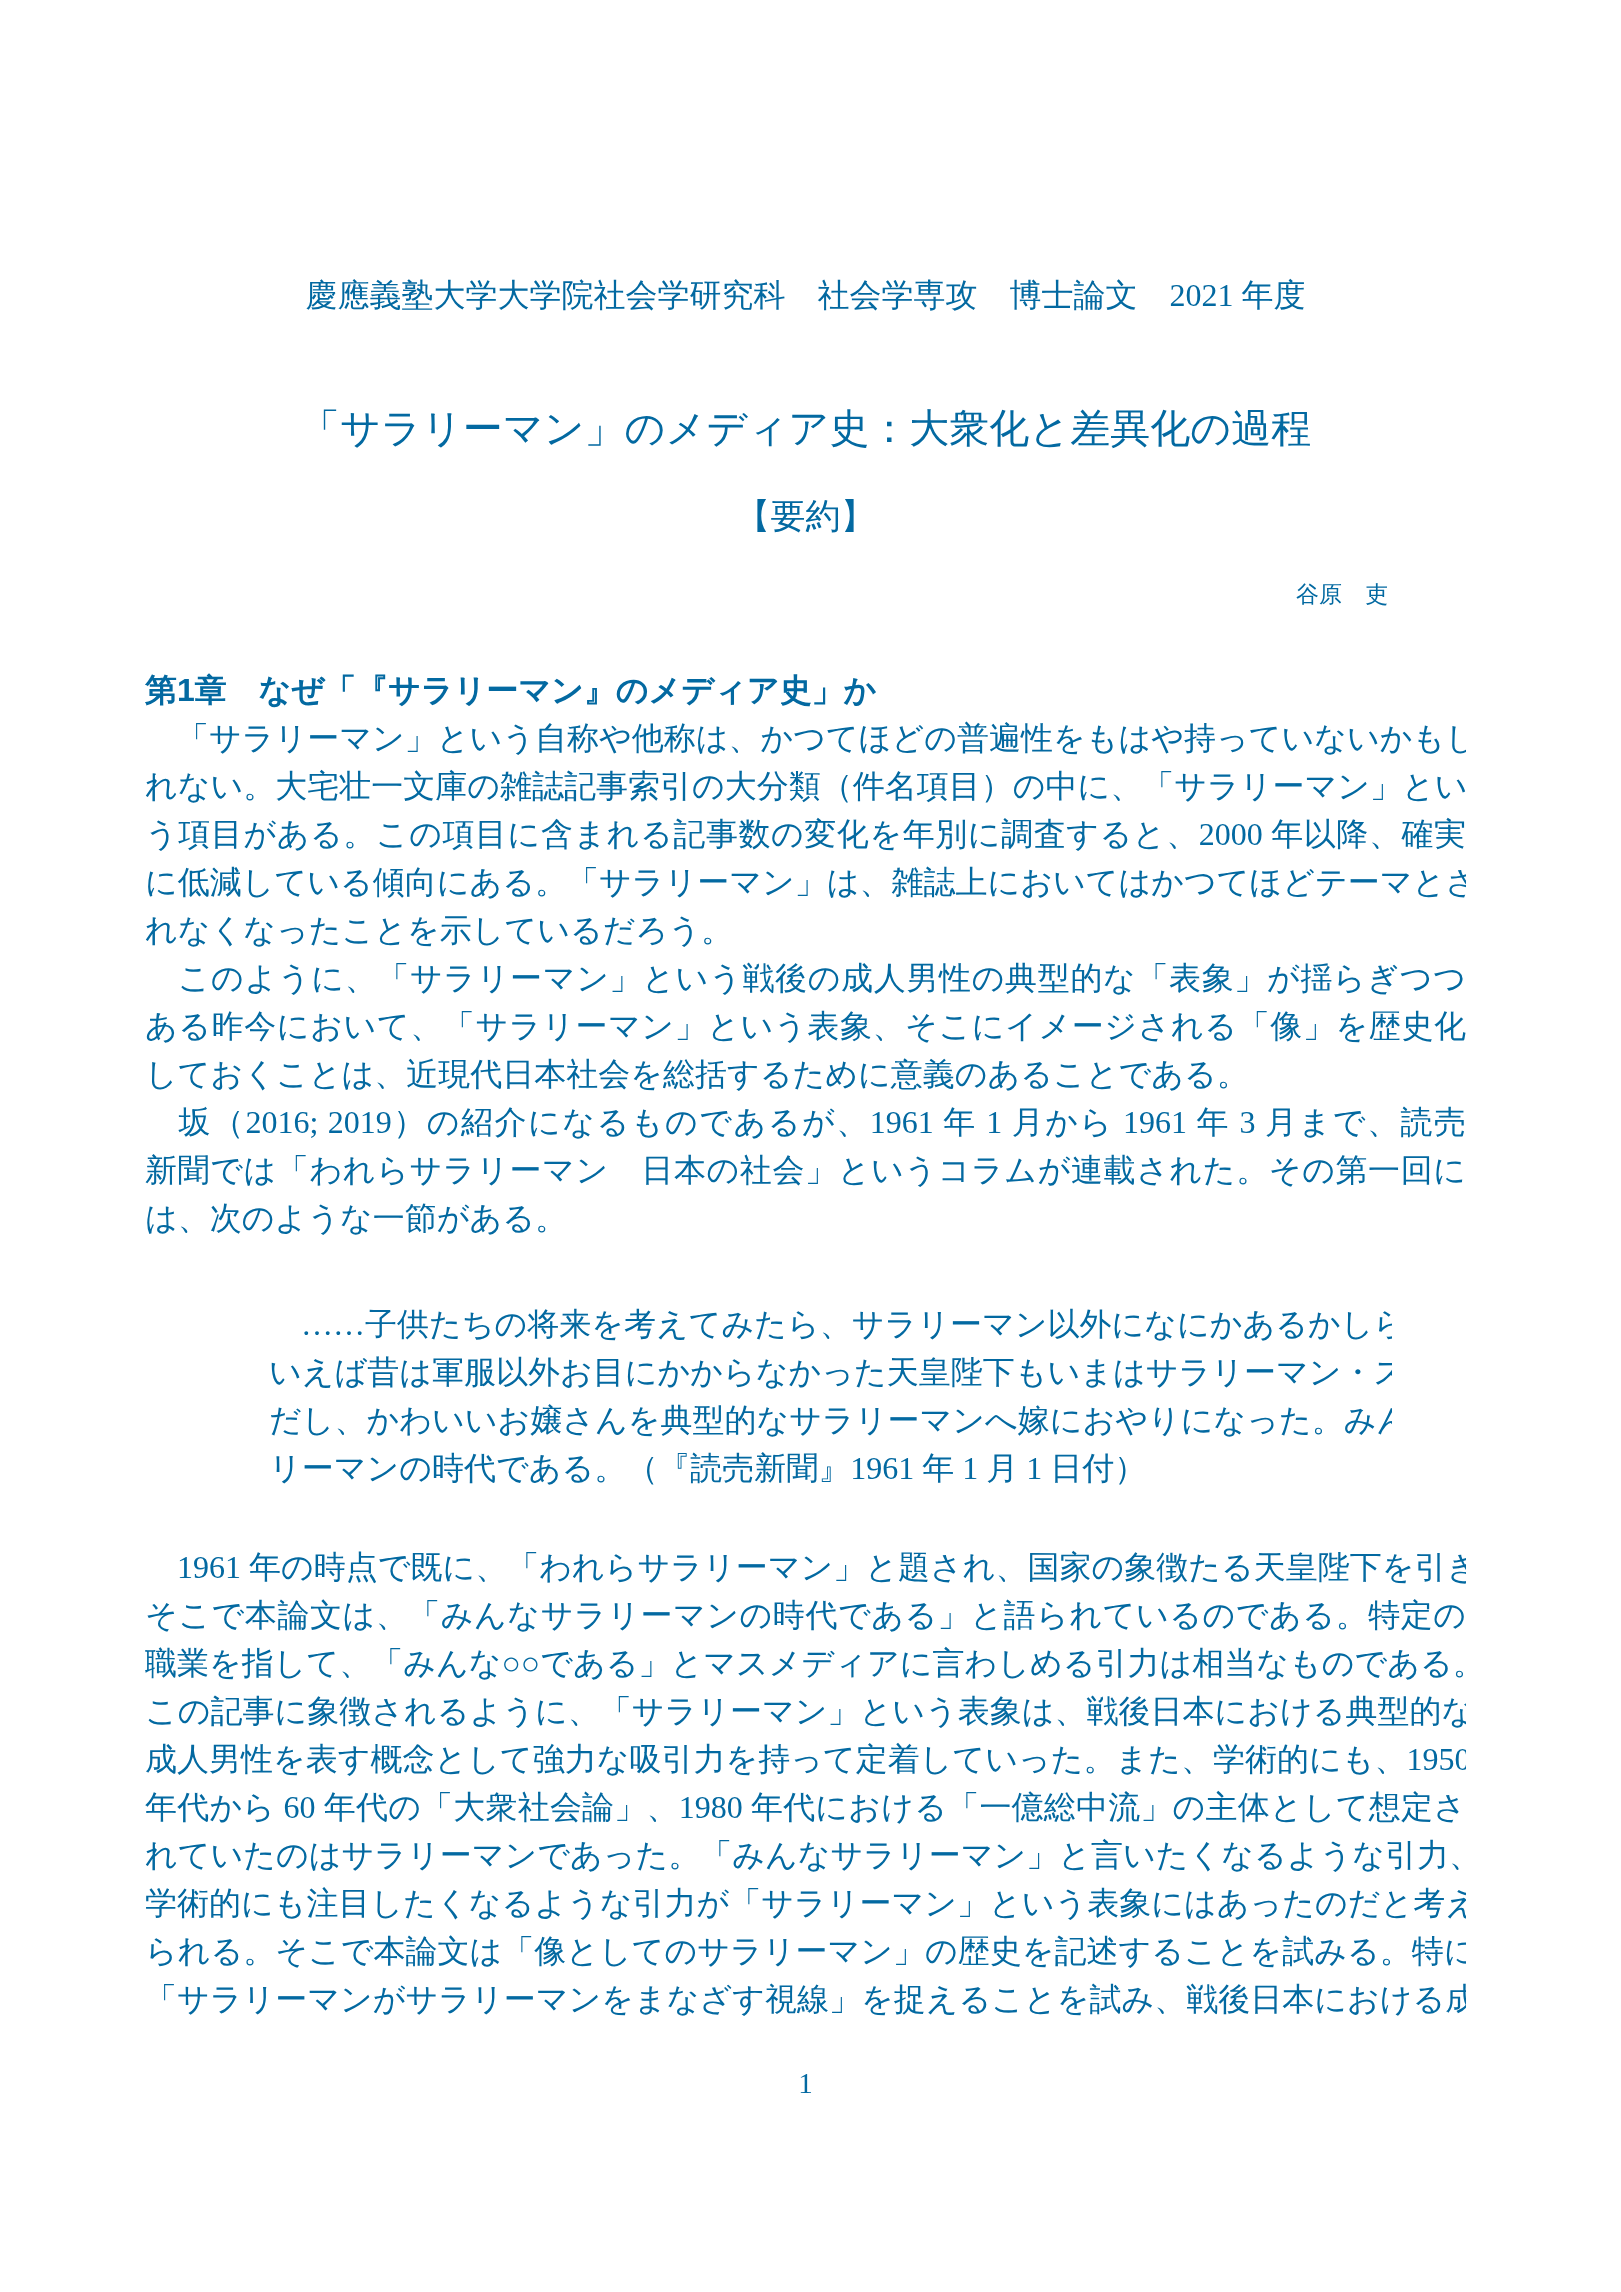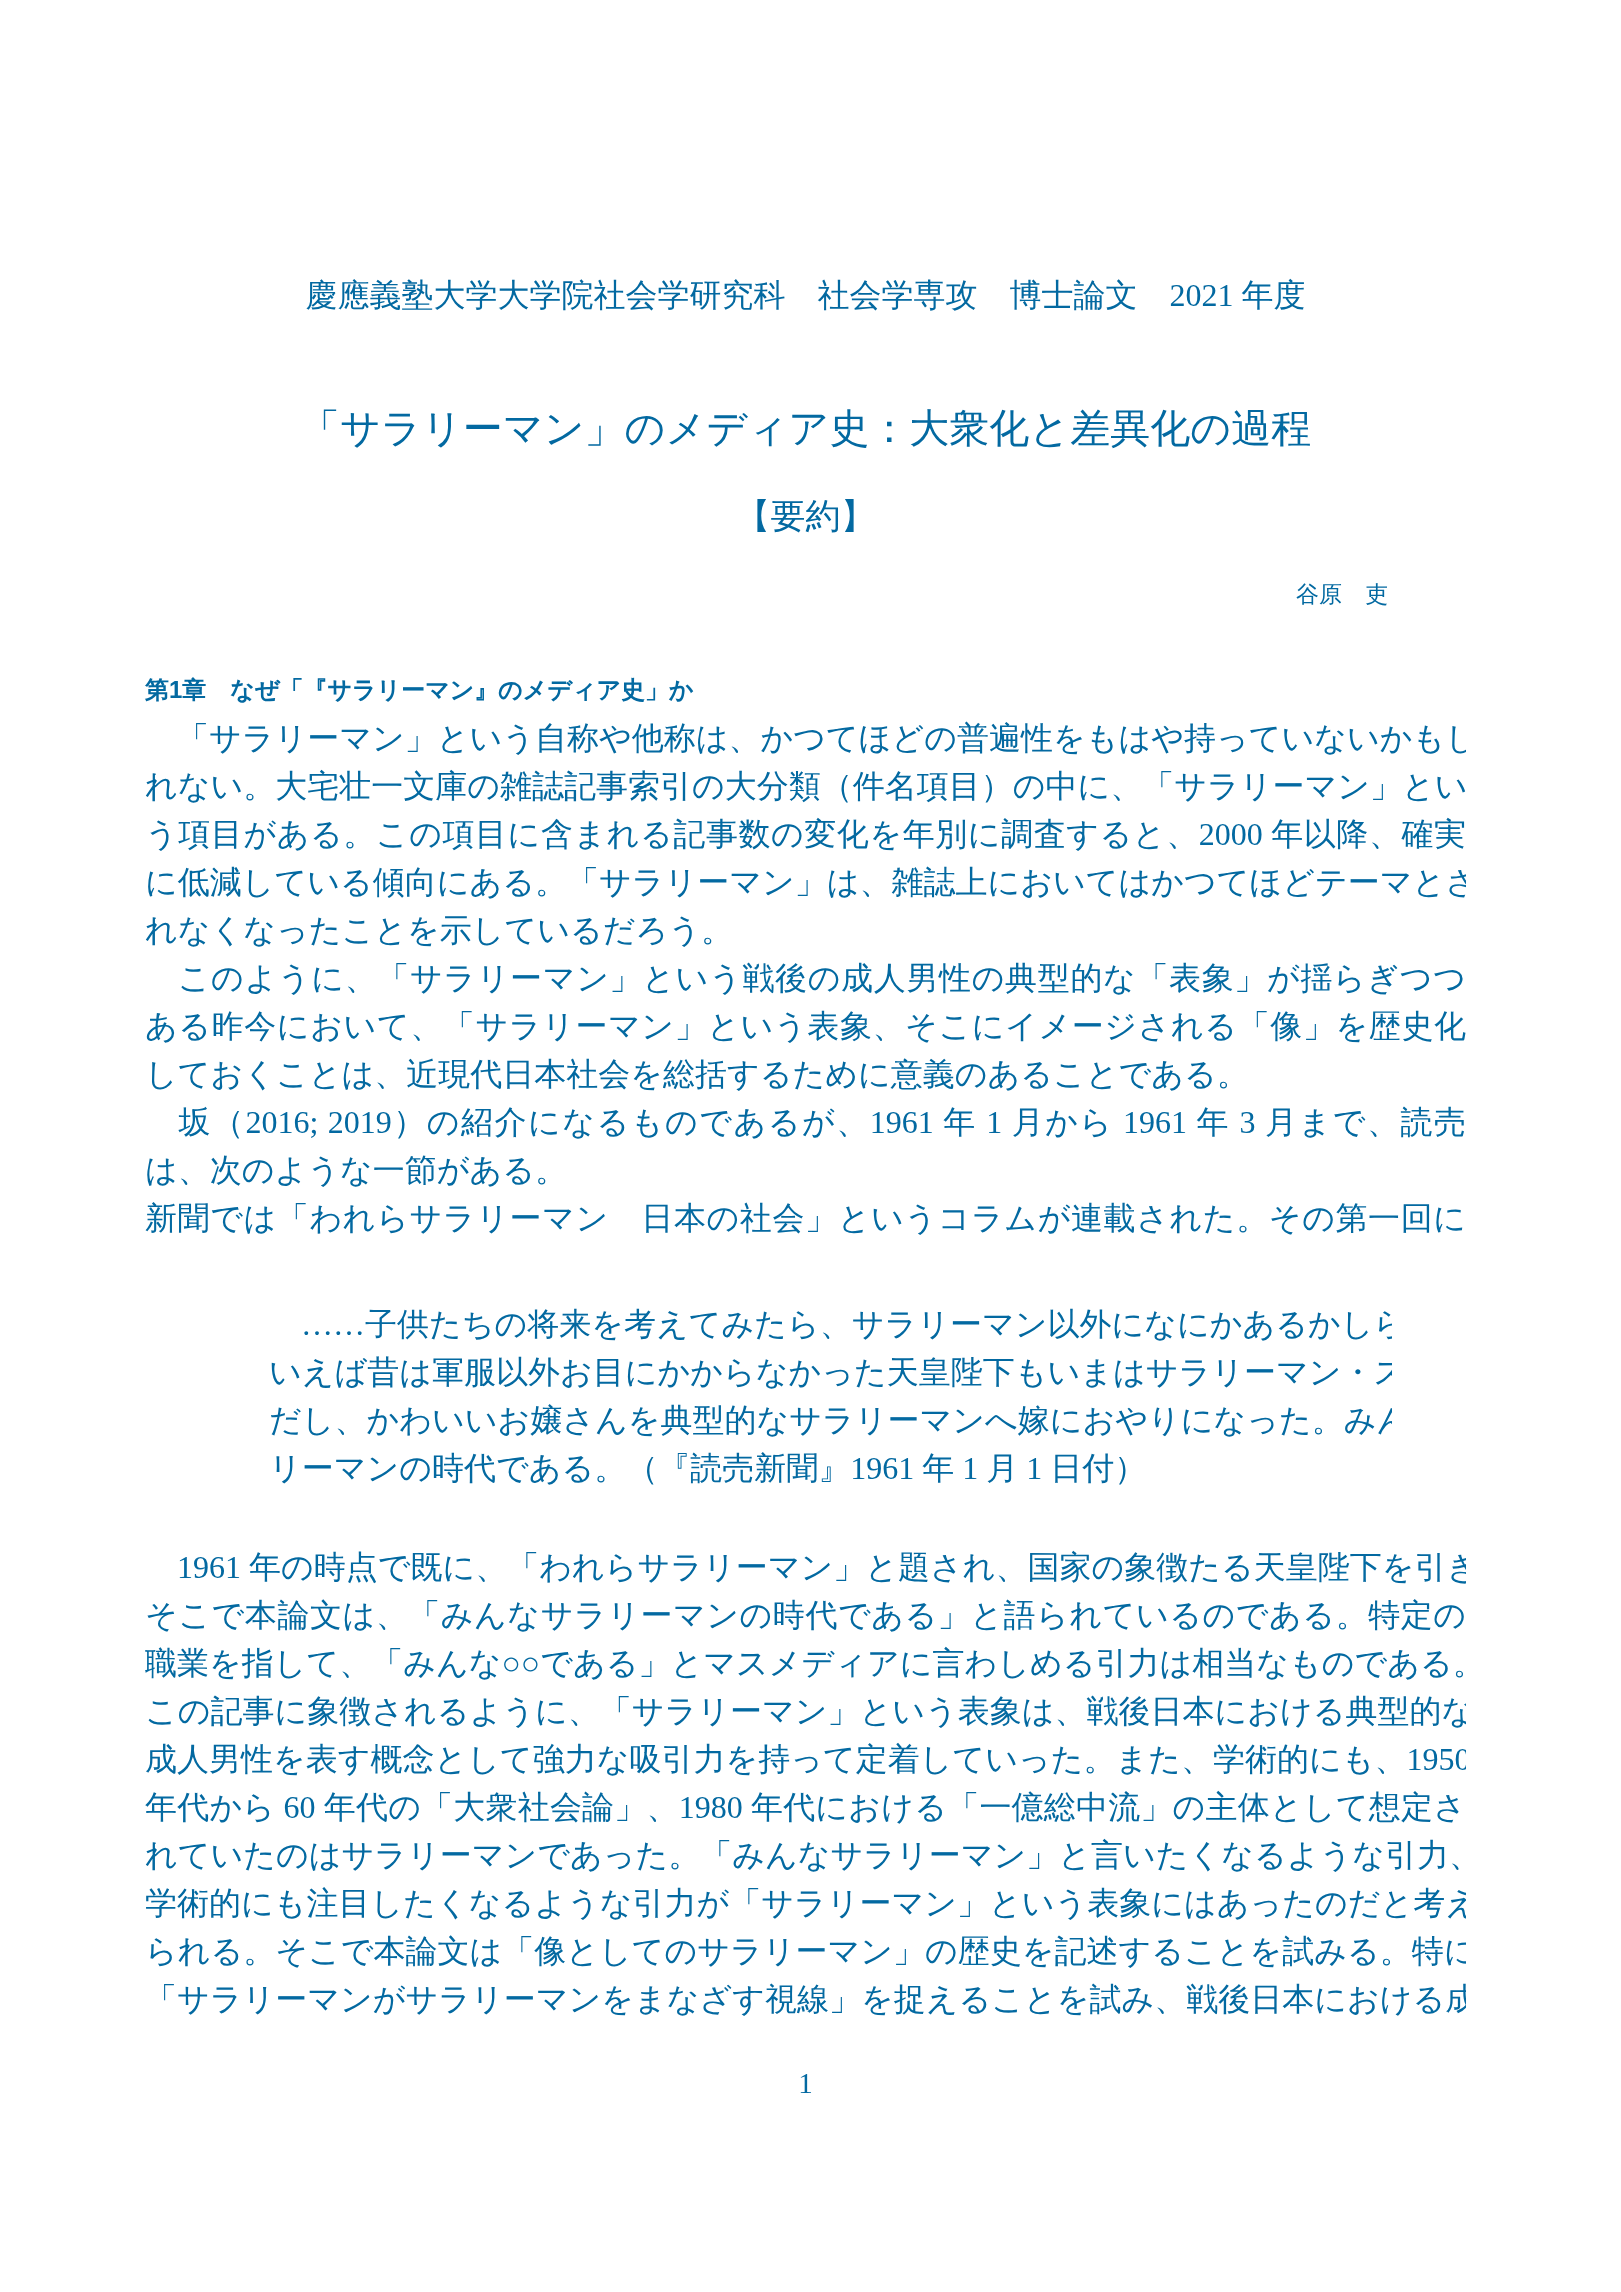--- a/index.html
+++ b/index.html
@@ -41,21 +41,21 @@
   }
   .author {
     margin-top: 30px;
     font-size: 23px;
     line-height: 48px;
     text-align: right;
     padding-right: 78px;
   }
   .chapter {
     margin: 47px 0 0 0;
-    font-size: 24px;
+    font-size: 32px;
     line-height: 48px;
     font-weight: bold;
     font-family: "Liberation Sans", "DejaVu Sans", sans-serif;
     white-space: nowrap;
   }
   .body {
     font-size: 32px;
     line-height: 48px;
   }
   .para { margin: 0; }
@@ -104,22 +104,22 @@
         <div class="line">に低減している傾向にある。「サラリーマン」は、雑誌上においてはかつてほどテーマとさ</div>
         <div class="line last">れなくなったことを示しているだろう。</div>
       </div>
       <div class="para body">
         <div class="line">　このように、「サラリーマン」という戦後の成人男性の典型的な「表象」が揺らぎつつ</div>
         <div class="line">ある昨今において、「サラリーマン」という表象、そこにイメージされる「像」を歴史化</div>
         <div class="line last">しておくことは、近現代日本社会を総括するために意義のあることである。</div>
       </div>
       <div class="para body">
         <div class="line">　坂（2016; 2019）の紹介になるものであるが、1961 年 1 月から 1961 年 3 月まで、読売</div>
+        <div class="line">新聞では「われらサラリーマン　日本の社会」というコラムが連載された。その第一回に</div>
         <div class="line last">は、次のような一節がある。</div>
-        <div class="line">新聞では「われらサラリーマン　日本の社会」というコラムが連載された。その第一回に</div>
       </div>
       <div class="para quote">
         <div class="line">　……子供たちの将来を考えてみたら、サラリーマン以外になにかあるかしら。そう</div>
         <div class="line">いえば昔は軍服以外お目にかからなかった天皇陛下もいまはサラリーマン・スタイル</div>
         <div class="line">だし、かわいいお嬢さんを典型的なサラリーマンへ嫁におやりになった。みんなサラ</div>
         <div class="line last">リーマンの時代である。（『読売新聞』1961 年 1 月 1 日付）</div>
       </div>
       <div class="para body">
         <div class="line">　1961 年の時点で既に、「われらサラリーマン」と題され、国家の象徴たる天皇陛下を引き</div>
         <div class="line">そこで本論文は、「みんなサラリーマンの時代である」と語られているのである。特定の</div>

